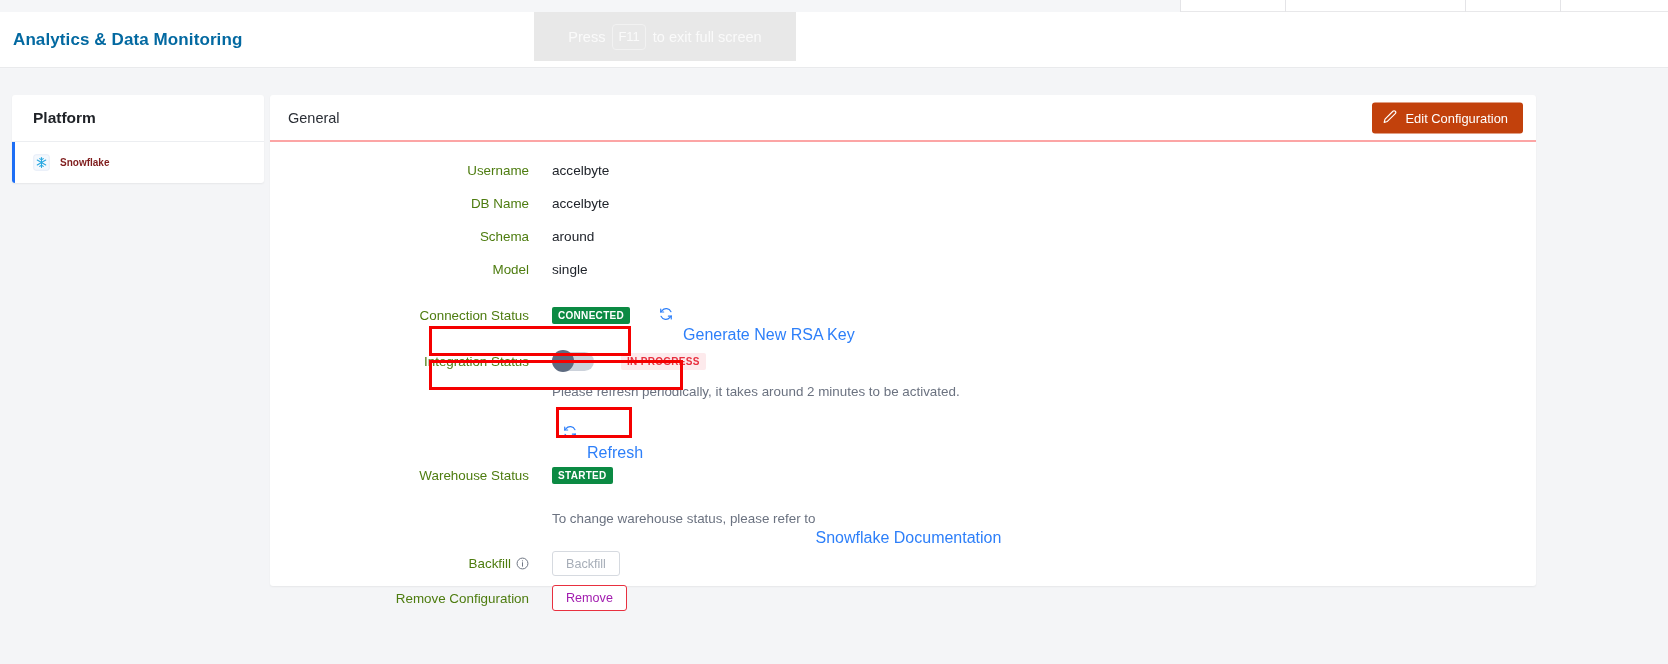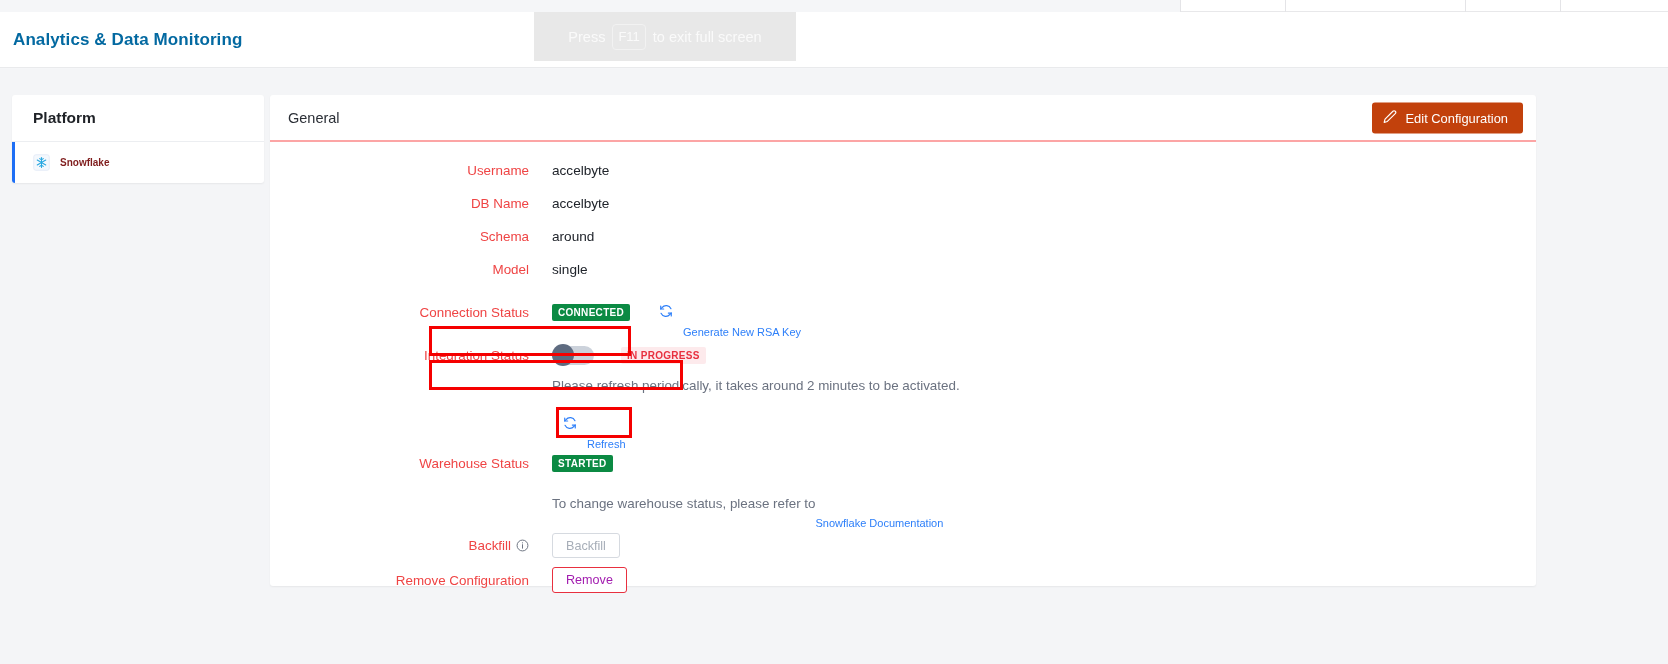--- a/index.html
+++ b/index.html
@@ -184,21 +184,21 @@
     position: relative;
     display: flex;
     align-items: center;
     min-height: 33px;
   }
   .row .lbl {
     width: 282px;
     text-align: left;
     padding-right: 23px;
     font-size: 13.4px;
-    color: #ef4444;
+    color: #4d7c0f;
     white-space: nowrap;
     display: flex;
     justify-content: flex-end;
     align-items: center;
     gap: 5px;
   }
   .row .val {
     font-size: 13.6px;
     color: #20242b;
     display: flex;
@@ -245,21 +245,21 @@
     position: absolute;
     left: 0; top: -1.5px;
     width: 22px; height: 22px;
     border-radius: 50%;
     background: #5e6b80;
   }
 
   
   .link {
     color: #2d7ff9;
-    font-size: 11px;
+    font-size: 16px;
     text-decoration: none;
     cursor: pointer;
     white-space: nowrap;
     margin-top: 40px;
   }
   .link-row {
     display: inline-flex;
     align-items: center;
     gap: 10px;
   }

